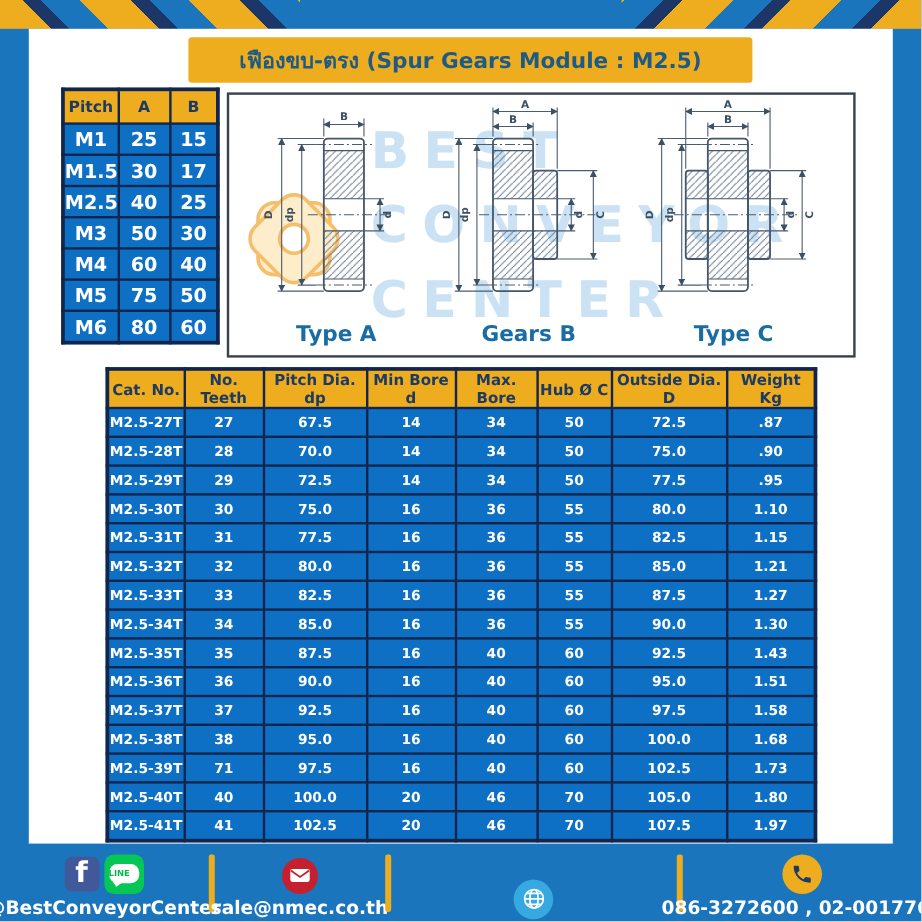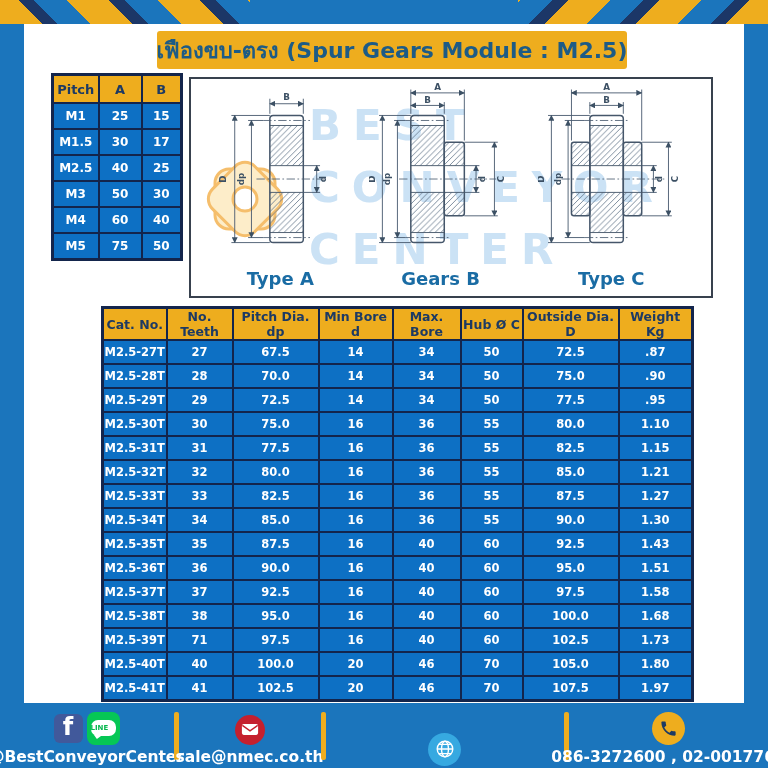--- a/index.html
+++ b/index.html
@@ -7,30 +7,30 @@
   .page{position:relative;width:768px;height:768px;background:#1b75bc;overflow:hidden;}
 
   
   .stripe{position:absolute;top:0;height:24px;width:250px;}
   .stripe-left{left:0;background:repeating-linear-gradient(45deg,#eead1e 0 30px,#1c3767 30px 41px,rgba(0,0,0,0) 41px 64px);}
   .stripe-right{right:0;background:repeating-linear-gradient(-45deg,#eead1e 0 30px,#1c3767 30px 41px,rgba(0,0,0,0) 41px 64px);}
 
   .card{position:absolute;left:24px;top:24px;width:720px;height:679px;background:#ffffff;}
 
   .banner{position:absolute;left:133px;top:7px;width:470px;height:38px;background:#eead1e;border-radius:3px;
-          display:flex;align-items:center;justify-content:center;font-size:22px;font-weight:bold;color:#1d5b86;white-space:nowrap;}
+          display:flex;align-items:center;justify-content:center;font-size:18px;font-weight:bold;color:#1d5b86;white-space:nowrap;}
 
   
   .tbl{border-collapse:collapse;table-layout:fixed;position:absolute;background:#0d70c4;border:3px solid #13254c;}
   .tbl th{background:#eead1e;color:#1d3a63;font-weight:bold;border:2px solid #13254c;padding:0;text-align:center;}
   .tbl td{color:#ffffff;border:2px solid #13254c;padding:0;text-align:center;font-weight:bold;}
   .pitch{left:27px;top:49px;width:129px;}
   .pitch th{font-size:13px;height:26px;}
-  .pitch td{font-size:12px;height:24px;}
-  .gear{left:77px;top:282px;width:592px;}
+  .pitch td{font-size:16px;height:24px;}
+  .gear{left:64px;top:282px;width:592px;}
   .gear th{font-size:12.5px;height:27px;}
   .gear td{font-size:11.5px;height:22px;}
 
   
   .panel{position:absolute;left:165px;top:53px;width:524px;height:221px;border:2px solid #38414e;background:#fff;
          display:flex;justify-content:space-evenly;align-items:stretch;padding-top:3px;box-sizing:border-box;}
   .wm{position:absolute;inset:0;overflow:hidden;z-index:0;}
   .wm-text{position:absolute;left:118px;top:16px;font-weight:bold;font-size:42px;letter-spacing:12px;
            color:#cbe2f5;line-height:62px;white-space:nowrap;}
   .wm-gear{position:absolute;left:6px;top:58px;}
@@ -111,20 +111,25 @@
           </tr>
           <tr>
             <td>M4</td>
             <td>60</td>
             <td>40</td>
           </tr>
           <tr>
             <td>M5</td>
             <td>75</td>
             <td>50</td>
+          </tr>
+          <tr>
+            <td>M6</td>
+            <td>80</td>
+            <td>60</td>
           </tr>
         </tbody>
       </table>
 
     <div class="panel">
       <div class="wm">
         <svg class="wm-gear" width="96" height="130" viewBox="0 0 96 130">
           <g transform="translate(48 62)" stroke="#f2a93b" stroke-width="3" fill="#fde7b8" opacity="0.75">
             <rect x="-30" y="-30" width="60" height="60" rx="14"></rect>
             <rect x="-30" y="-30" width="60" height="60" rx="14" transform="rotate(45)"></rect>

